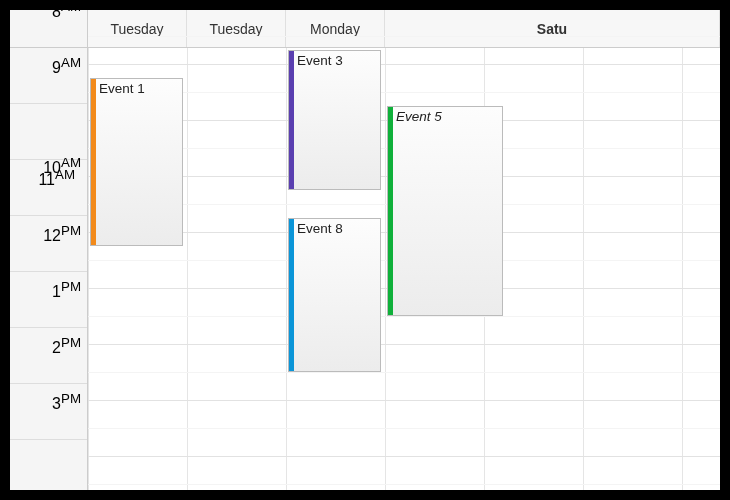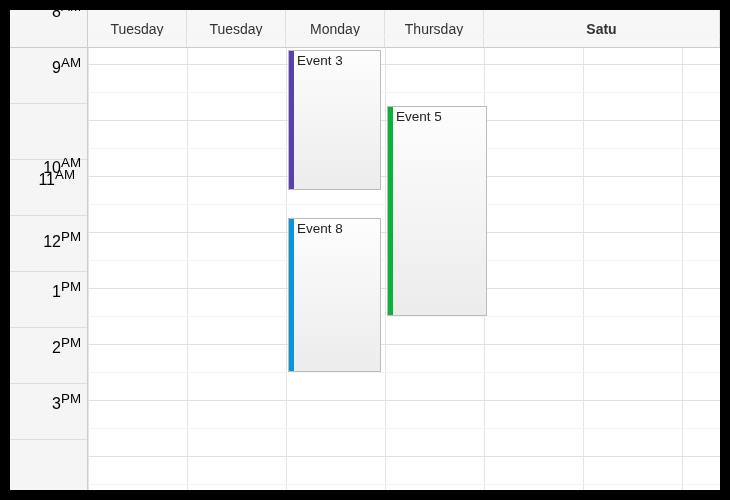--- a/index.html
+++ b/index.html
@@ -112,42 +112,39 @@
     <div class="daycol">
           <span>Tuesday</span>
         </div>
         <div class="daycol">
           <span>Tuesday</span>
         </div>
         <div class="daycol">
           <span>Monday</span>
         </div>
         <div class="daycol">
-          <span>Thursday</span>
-        </div>
-        <div class="daycol">
           <span>Satu</span>
         </div>
       </div>
     <div class="grid">
       <div class="timecol">
 
       <div class="timecell" style="height: 56px;"></div>
           <div class="timecell" style="height: 56px;"></div>
           <div class="timecell" style="height: 56px;"></div>
           <div class="timecell" style="height: 56px;"></div>
           <div class="timecell" style="height: 56px;"></div>
           <div class="timecell" style="height: 56px;"></div>
           <div class="timecell" style="height: 56px;"></div>
           <div class="timecell" style="height: 56px;"></div>
           <div class="label" style="position: absolute; right: 6px; top: -49px;"><span>8</span><sup>AM</sup></div>
           <div class="label" style="position: absolute; right: 6px; top: 7px;"><span>9</span><sup>AM</sup></div>
           <div class="label" style="position: absolute; right: 6px; top: 63px; margin-top: 44px;"><span>10</span><sup>AM</sup></div>
           <div class="label" style="position: absolute; right: 12px; top: 119px; margin-left: 13px;"><span>11</span><sup>AM</sup></div>
-          <div class="label" style="position: absolute; right: 6px; top: 181px;"><span>12</span><sup>PM</sup></div>
+          <div class="label" style="position: absolute; right: 6px; top: 175px;"><span>12</span><sup>PM</sup></div>
           <div class="label" style="position: absolute; right: 6px; top: 231px;"><span>1</span><sup>PM</sup></div>
           <div class="label" style="position: absolute; right: 6px; top: 287px; margin-left: 12px;"><span>2</span><sup>PM</sup></div>
           <div class="label" style="position: absolute; right: 6px; top: 343px;"><span>3</span><sup>PM</sup></div>
         </div>
       <div class="gridbody">
 
       <div class="slotcol" style="left: 0px; width: 0px;"></div>
           <div class="slotcol" style="left: 99px; width: 0px;"></div>
           <div class="slotcol" style="left: 198px; width: 0px;"></div>
           <div class="slotcol" style="left: 297px; width: 0px;"></div>
@@ -164,19 +161,20 @@
           <div class="slotrow full" style="top: 184px; height: 0px;"></div>
           <div class="slotrow half" style="top: 212px; height: 0px;"></div>
           <div class="slotrow full" style="top: 240px; height: 0px;"></div>
           <div class="slotrow half" style="top: 268px; height: 0px;"></div>
           <div class="slotrow full" style="top: 296px; height: 0px;"></div>
           <div class="slotrow half" style="top: 324px; height: 0px;"></div>
           <div class="slotrow full" style="top: 352px; height: 0px;"></div>
           <div class="slotrow half" style="top: 380px; height: 0px;"></div>
           <div class="slotrow full" style="top: 408px; height: 0px;"></div>
           <div class="slotrow half" style="top: 436px; height: 0px;"></div>
+          <div class="event" style="left: 2px; top: 30px; width: 93px; height: 168px;"><div class="bar" style="background: rgb(242, 138, 27);"></div><span>Event 1</span></div>
           <div class="event" style="left: 200px; top: 2px; width: 93px; height: 140px;"><div class="bar" style="background: rgb(90, 63, 176);"></div><span>Event 3</span></div>
           <div class="event" style="left: 200px; top: 170px; width: 93px; height: 154px;"><div class="bar" style="background: rgb(10, 149, 216);"></div><span>Event 8</span></div>
-          <div class="event" style="left: 299px; top: 58px; width: 100px; height: 210px;"><div class="bar" style="background: rgb(15, 176, 58);"></div><span>Event 5</span></div>
+          <div class="event" style="left: 299px; top: 58px; width: 116px; height: 210px; font-style: italic;"><div class="bar" style="background: rgb(15, 176, 58);"></div><span>Event 5</span></div>
         </div>
     </div>
   </div>
 </div>
 
 </body></html>

